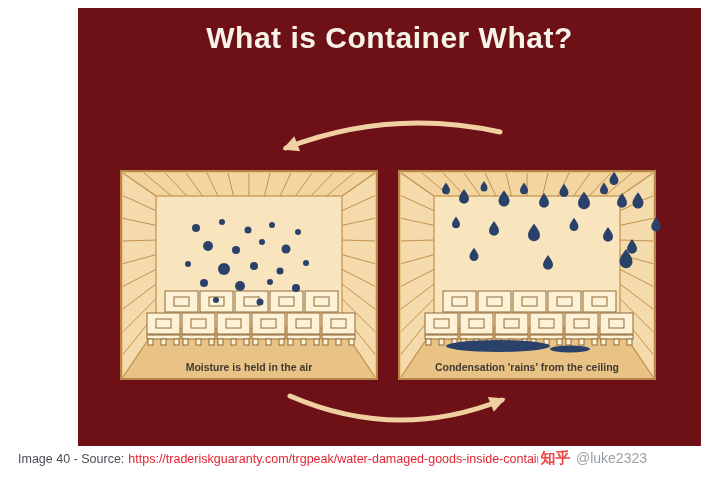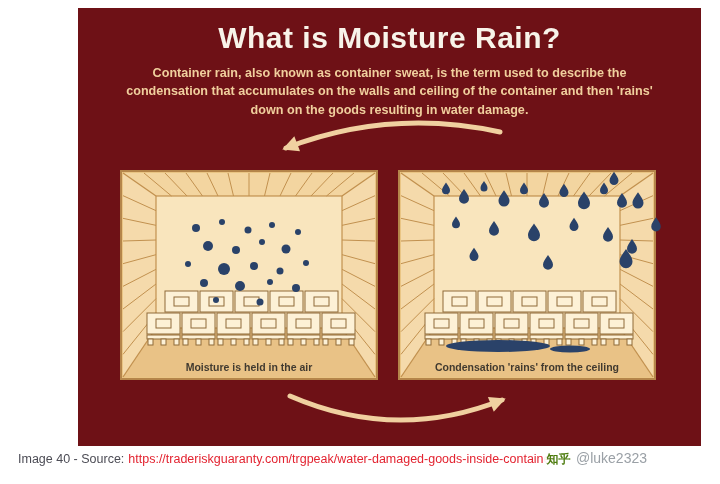--- a/index.html
+++ b/index.html
@@ -32,31 +32,30 @@
   .arrow-bottom{left:198px;top:378px;}
   .outside-drops{position:absolute;left:522px;top:158px;}
   .footer{
     position:absolute;left:18px;top:452px;font-size:12.5px;color:#4c4c55;
   }
   .footer a{color:#e32330;text-decoration:none;margin-left:4px;}
   .watermark{
     position:absolute;right:70px;top:449px;background:rgba(255,255,255,.92);
     padding:0 3px;white-space:nowrap;
   }
-  .watermark .zhihu{color:#4d7c0f;font-weight:bold;font-size:12px;font-family:Liberation Serif, serif;}
+  .watermark .zhihu{color:#ef4444;font-weight:bold;font-size:15px;font-family:Liberation Serif, serif;}
   .watermark .handle{color:#9aa0a6;font-size:14px;margin-left:1px;}
 </style>
 </head>
 <body>
 
 <div class="poster">
 
-  <h1 class="poster-title">What is Moisture Rain?</h1>
-
-  <p class="poster-subtitle">Container rain, also known as container sweat, is the term used to describe the condensation that accumulates on the walls and ceiling of the container and then 'rains' down on the goods resulting in water damage.</p>
+  <h1 class="poster-title">What is Container What?</h1>
+
 
   <svg class="arrow arrow-top" width="240" height="52" viewBox="0 0 240 52">
     <defs>
       <marker id="ahL" markerUnits="userSpaceOnUse" markerWidth="20" markerHeight="20" refX="14" refY="10" orient="auto">
         <path d="M2,2 L18,10 L2,18 Z" fill="#f0d0a0"></path>
       </marker>
     </defs>
     <path d="M230,20 Q120,-4 16,36" fill="none" stroke="#f0d0a0" stroke-width="5" stroke-linecap="round" marker-end="url(#ahL)"></path>
   </svg>
 

